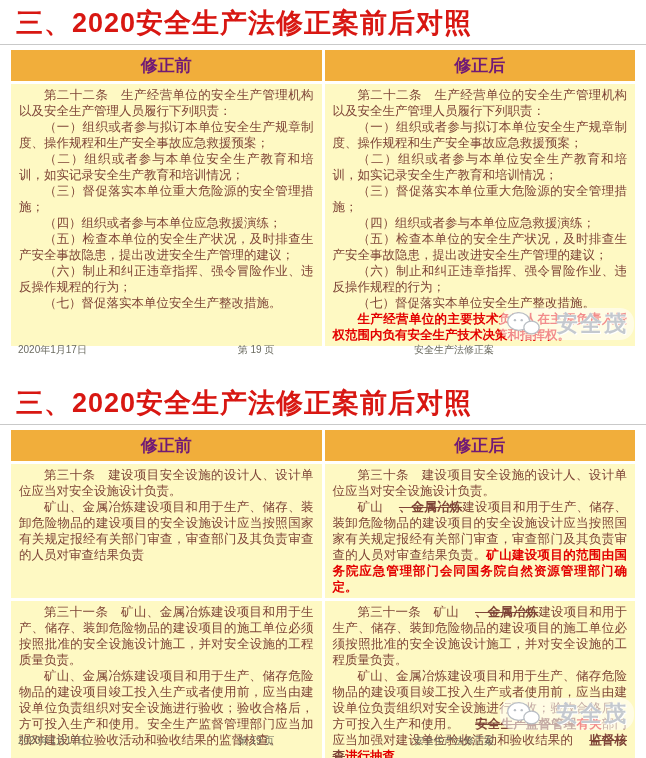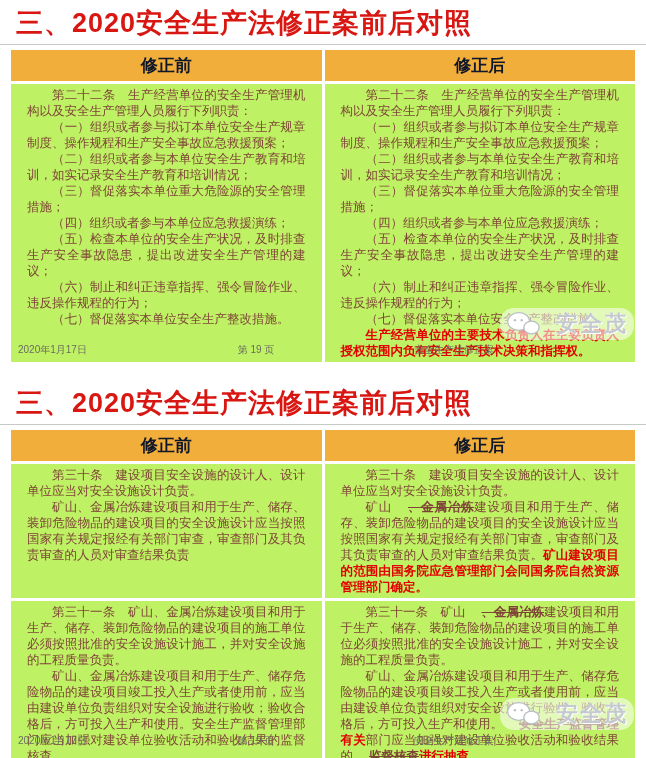--- a/index.html
+++ b/index.html
@@ -13,26 +13,26 @@
   .slide-title{
     margin:8px 0 5px 16px;font-size:27px;font-weight:bold;color:#d81712;
     letter-spacing:1px;line-height:1.15;
   }
   .title-rule{border:none;border-top:1px solid #c9c9c9;margin:0 0 2px 0;}
   .cmp-table{
     width:630px;margin:0 8px;border-collapse:separate;border-spacing:3px;
     table-layout:fixed;background:#ffffff;
   }
   .cmp-table th{
-    background:#f1ae3b;color:#0f172a;font-size:17px;font-weight:bold;
+    background:#f1ae3b;color:#701a75;font-size:17px;font-weight:bold;
     text-align:center;padding:4px 2px;height:22px;
   }
   .cmp-table td{
-    background:#bef264;color:#7e4437;font-size:12.5px;line-height:16px;
-    vertical-align:top;padding:3px 16px;text-align:justify;
+    background:#fef9c3;color:#7e4437;font-size:12.5px;line-height:16px;
+    vertical-align:top;padding:3px 8px;text-align:justify;
   }
   .cell-tall{min-height:248px;}
   .cell-mid{min-height:122px;}
   .para{margin:0;text-indent:2em;}
   .run-red{color:#e30000;font-weight:bold;}
   .run-strike{font-weight:bold;text-decoration:line-through;margin-left:16px;}
   .footer{
     position:absolute;left:0;width:520px;display:flex;align-items:center;
     font-size:10px;color:#6b6b60;
   }

